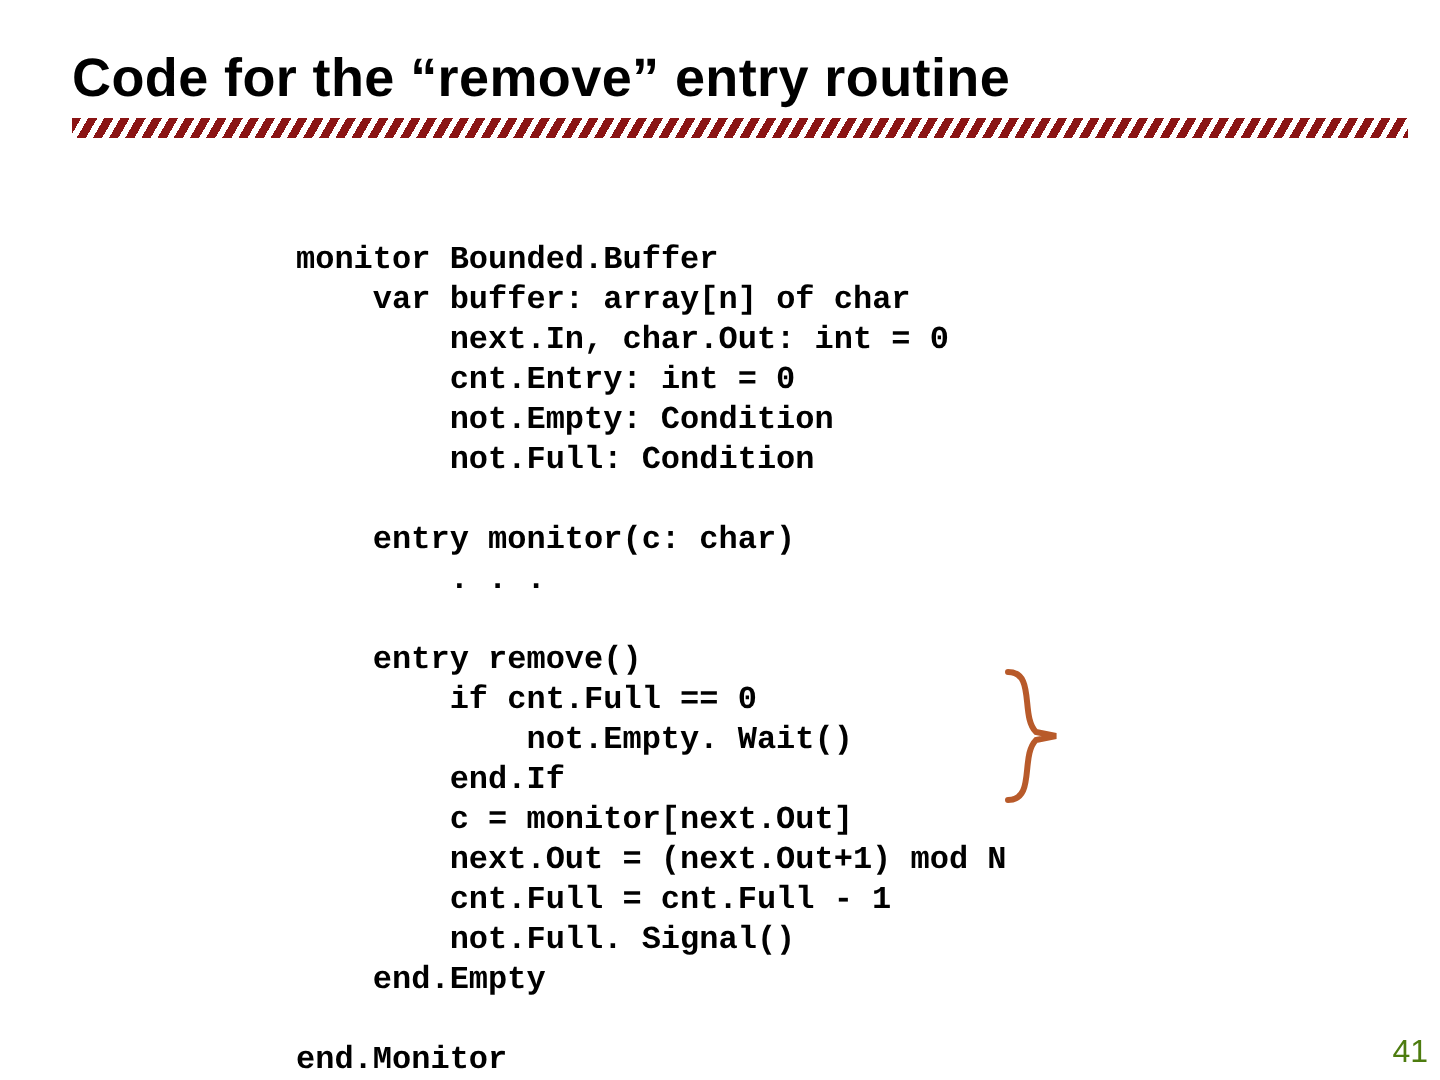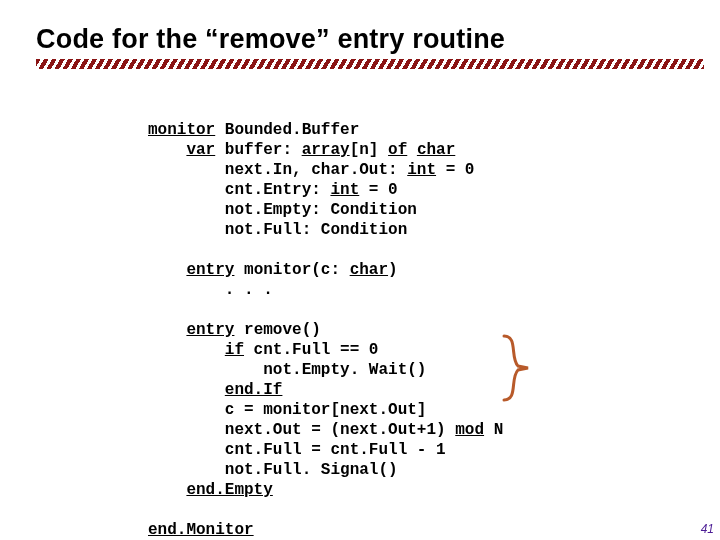--- a/index.html
+++ b/index.html
@@ -40,21 +40,21 @@
   .code {
     font-family: "Courier New", Courier, monospace;
     font-size: 16px;
     font-weight: bold;
     line-height: 1.25;
     white-space: pre;
     position: absolute;
     left: 148px;
     top: 120px;
   }
-  .u { text-decoration: underline; }
+  .u { }
   .bracket {
     position: absolute;
     left: 500px;
     top: 334px;
     width: 26px;
     height: 68px;
   }
   .bracket svg { overflow: visible; }
   .callout {
     position: absolute;
@@ -64,23 +64,22 @@
     font-size: 18px;
     font-weight: bold;
     color: #b03018;
     white-space: nowrap;
   }
   .pageno {
     position: absolute;
     right: 6px;
     bottom: 4px;
     font-family: Arial, Helvetica, sans-serif;
-    font-size: 12px;
-    color: #4c1d95;
-    font-style: italic;
+    font-size: 16px;
+    color: #4d7c0f;
   }
 </style>
 </head>
 <body>
 
 <div class="slide">
 
   <h1 class="title">Code for the “remove” entry routine</h1>
   <div class="rule"></div>
 

